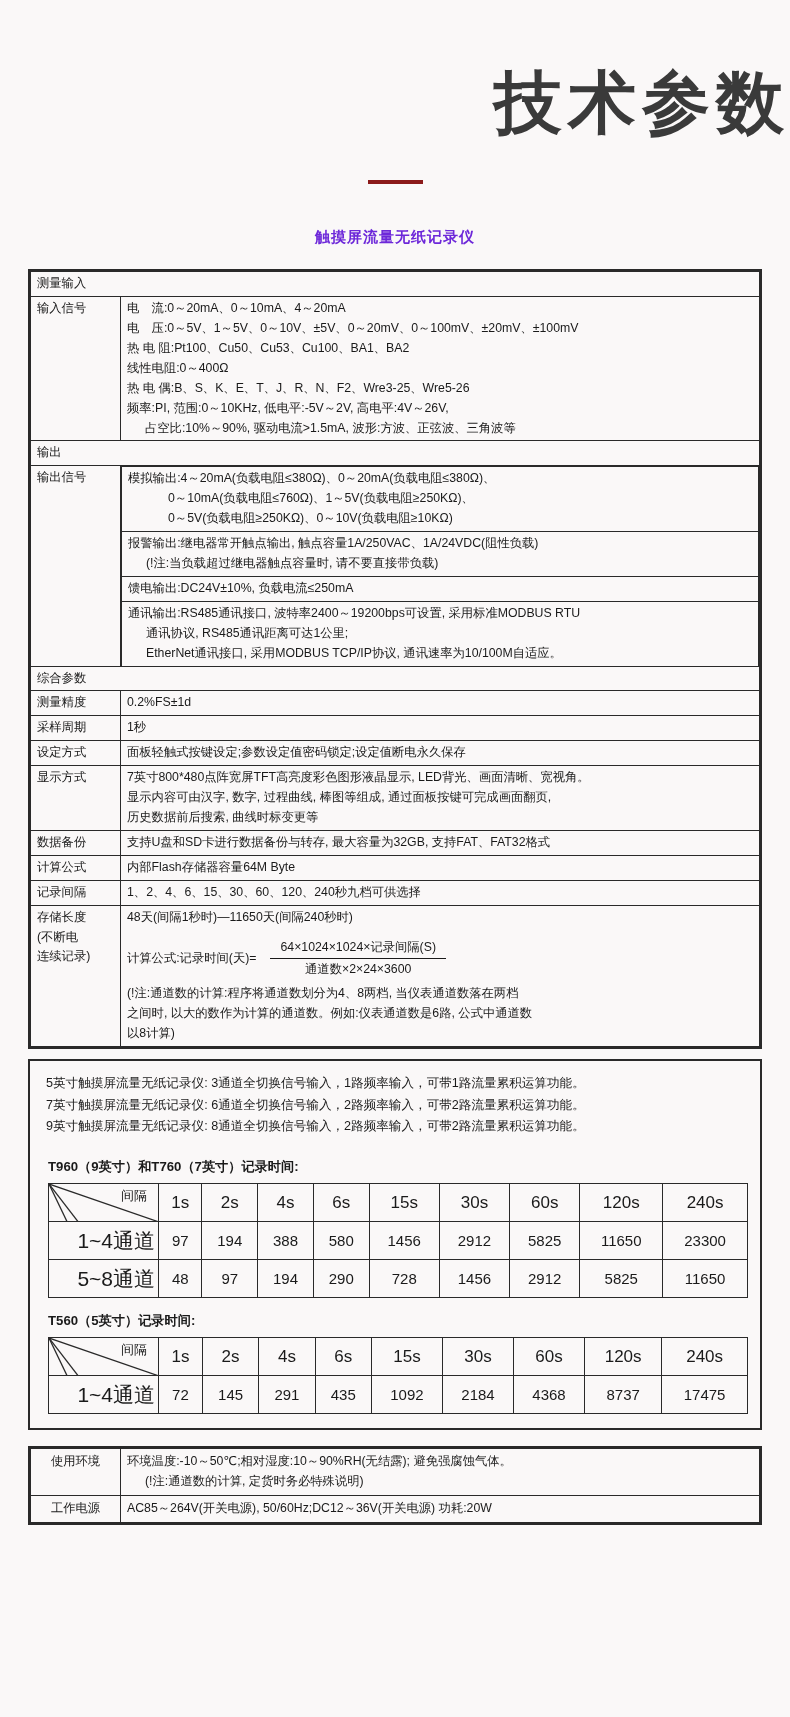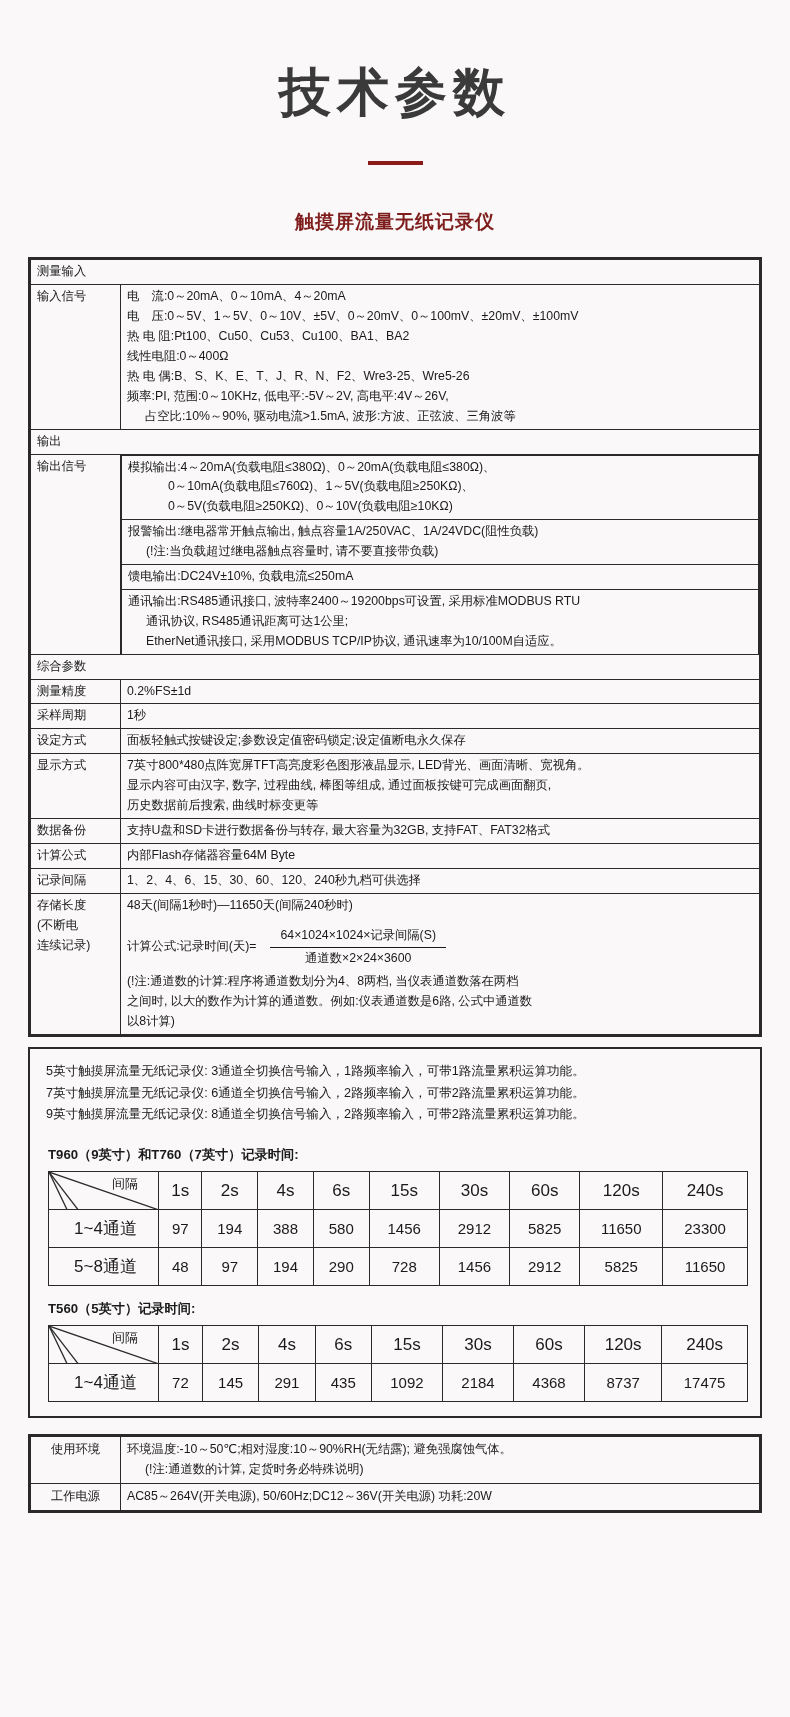--- a/index.html
+++ b/index.html
@@ -8,38 +8,38 @@
     height: 1717px;
     background: #faf8f8;
     font-family: "Liberation Sans", "DejaVu Sans", sans-serif;
     color: #1a1a1a;
     overflow: hidden;
   }
   .page { width: 790px; position: relative; }
 
   
   .hero-title {
-    text-align: center;
-    font-size: 52px;
+    text-align: right;
+    font-size: 68px;
     font-weight: bold;
     letter-spacing: 6px;
     color: #3a3a3a;
     padding-top: 62px;
     line-height: 1.18;
   }
   .hero-rule {
     width: 55px; height: 4px;
     background: #8b1a1a;
     margin: 38px auto 0;
   }
   .sub-title {
     text-align: center;
-    font-size: 19px;
+    font-size: 15px;
     font-weight: bold;
-    color: #7f1d1d;
+    color: #6d28d9;
     margin-top: 44px;
     letter-spacing: 1px;
   }
 
   
   .spec-wrap { padding: 0 28px; margin-top: 22px; }
   table.spec {
     width: 100%;
     border-collapse: collapse;
     font-size: 12.3px;
@@ -97,30 +97,30 @@
     width: 700px;
     font-size: 15px;
   }
   table.rt td, table.rt th {
     border: 1px solid #2a2a2a;
     text-align: center;
     height: 38px;
     font-weight: normal;
     padding: 0 3px;
   }
-  table.rt .ch-col { width: 110px; font-size: 17px; text-align: center; padding-left: 7px; }
+  table.rt .ch-col { width: 110px; font-size: 21px; text-align: right; padding-left: 7px; }
   .corner {
     position: relative;
     width: 110px; height: 96px;
     padding: 0 !important;
     overflow: hidden;
   }
   .corner svg { position: absolute; left: 0; top: 0; }
   .corner .t-int {
-    position: absolute; right: 20px; top: 3px;
+    position: absolute; right: 11px; top: 3px;
     font-size: 13px;
   }
   .hdr-row td { height: 96px; font-size: 17px; }
 
   
   .foot-wrap { padding: 0 28px; margin-top: 16px; }
   table.foot {
     width: 100%;
     border-collapse: collapse;
     font-size: 12.3px;

